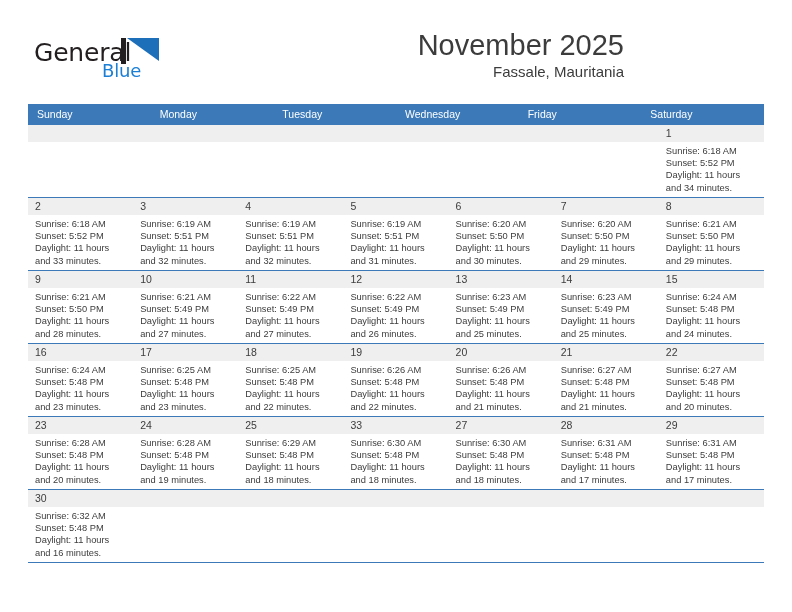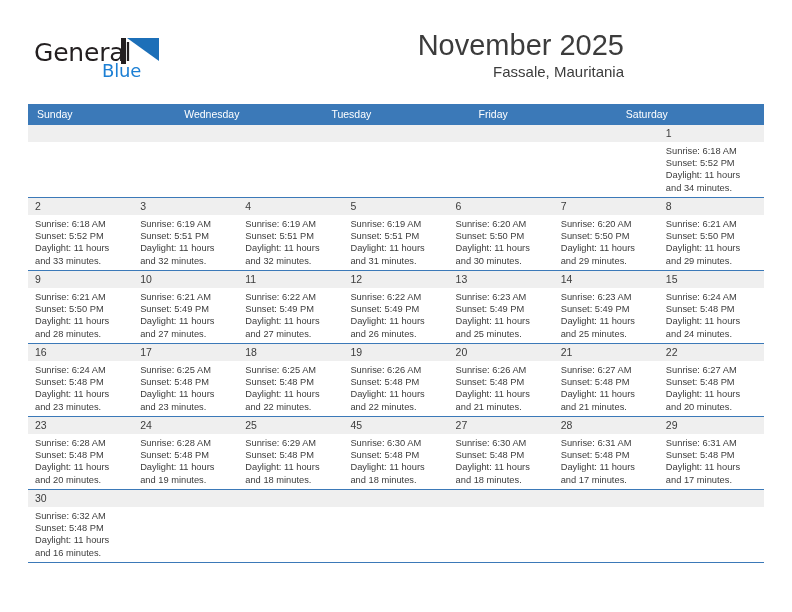--- a/index.html
+++ b/index.html
@@ -172,22 +172,23 @@
       <div class="cal-title">November 2025</div>
       <div class="cal-sub">Fassale, Mauritania</div>
     </div>
 
   </div>
 
   <div class="cal">
 
     <div class="cal-head">
       <div class="hcell">Sunday</div>
+      <div class="hcell">Monday</div>
+      <div class="hcell">Tuesday</div>
       <div class="hcell">Wednesday</div>
-      <div class="hcell">Tuesday</div>
       <div class="hcell">Friday</div>
       <div class="hcell">Saturday</div>
     </div>
 
     <div id="weeks-container">
         <div class="week">
           <div class="cell blank">
             <div class="datestrip"></div>
             <div class="lines">
               <div></div>
@@ -468,21 +469,21 @@
           <div class="cell">
             <div class="datestrip">25</div>
             <div class="lines">
               <div>Sunrise: 6:29 AM</div>
               <div>Sunset: 5:48 PM</div>
               <div>Daylight: 11 hours</div>
               <div>and 18 minutes.</div>
             </div>
           </div>
           <div class="cell">
-            <div class="datestrip">45</div>
+            <div class="datestrip">33</div>
             <div class="lines">
               <div>Sunrise: 6:30 AM</div>
               <div>Sunset: 5:48 PM</div>
               <div>Daylight: 11 hours</div>
               <div>and 18 minutes.</div>
             </div>
           </div>
           <div class="cell">
             <div class="datestrip">27</div>
             <div class="lines">

